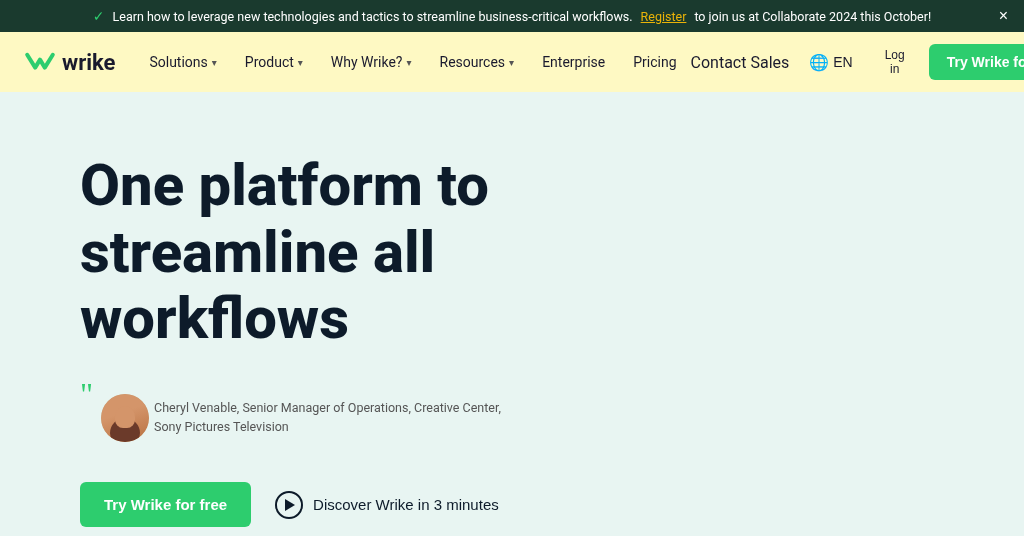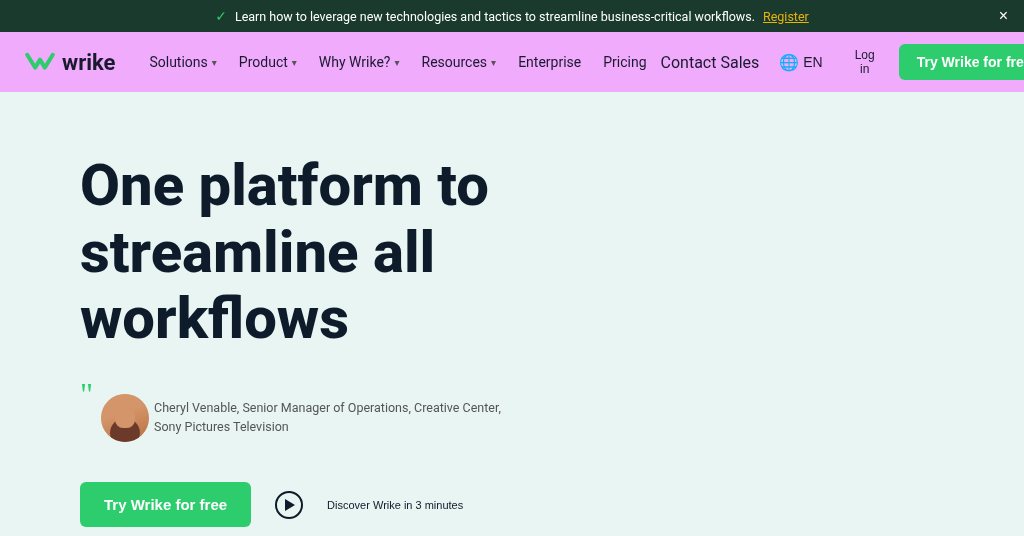--- a/index.html
+++ b/index.html
@@ -19,39 +19,39 @@
     }
     .announcement-bar .check-icon { color: #2dcd6e; font-size: 14px; }
     .announcement-bar a { color: #eab308; text-decoration: underline; cursor: pointer; }
     .announcement-bar .close-btn {
       position: absolute; right: 16px; top: 50%; transform: translateY(-50%);
       background: none; border: none; color: #fff; cursor: pointer; font-size: 16px; line-height: 1;
     }
 
     
     .navbar {
-      background: #f0abfc;
+      background: #fef9c3;
       display: flex;
       align-items: center;
       padding: 0 24px;
       height: 60px;
       box-shadow: 0 1px 3px rgba(0,0,0,0.08);
       gap: 4px;
     }
     .logo {
       display: flex; align-items: center; gap: 6px; margin-right: 20px; text-decoration: none; cursor: pointer;
     }
     .logo-icon {
       width: 32px; height: 24px;
     }
     .logo-text {
       font-size: 22px; font-weight: 700; color: #1a1a2e;
     }
     .nav-links {
-      display: flex; align-items: center; gap: 2px; flex: 1;
+      display: flex; align-items: center; gap: 8px; flex: 1;
     }
     .nav-item {
       display: flex; align-items: center; gap: 4px; padding: 8px 10px;
       font-size: 14px; color: #1a1a2e; cursor: pointer; white-space: nowrap;
       border-radius: 4px; text-decoration: none;
     }
     .chevron { font-size: 10px; color: #555; }
 
     .nav-right {
       display: flex; align-items: center; gap: 12px; margin-left: auto;
@@ -101,21 +101,21 @@
     .author-info { font-size: 12.5px; color: #555; line-height: 1.5; }
 
     .hero-buttons {
       display: flex; align-items: center; gap: 24px; margin-top: 8px;
     }
     .cta-btn-hero {
       background: #2dcd6e; color: #fff; border: none; border-radius: 6px;
       padding: 14px 24px; font-size: 15px; font-weight: 700; cursor: pointer;
     }
     .discover-btn {
-      display: flex; align-items: center; gap: 24px; font-size: 11px; color: #0d1b2a;
+      display: flex; align-items: center; gap: 10px; font-size: 15px; color: #0d1b2a;
       background: none; border: none; cursor: pointer; font-weight: 500;
     }
     .play-icon {
       width: 28px; height: 28px; border-radius: 50%; border: 2px solid #0d1b2a;
       display: flex; align-items: center; justify-content: center; flex-shrink: 0;
     }
     .play-triangle {
       width: 0; height: 0;
       border-top: 6px solid transparent; border-bottom: 6px solid transparent;
       border-left: 10px solid #0d1b2a; margin-left: 2px;
@@ -142,20 +142,21 @@
       background: #d4956a; border-radius: 50% 50% 40% 40%;
     }
   </style>
 </head>
 <body>
 
 <div class="announcement-bar">
   <span class="check-icon">✓</span>
   <span>Learn how to leverage new technologies and tactics to streamline business-critical workflows.</span>
   <a>Register</a>
+  <span>to join us at Collaborate 2024 this October!</span>
   <button class="close-btn">×</button>
 </div>
 
 <nav class="navbar">
   <div class="logo">
     <svg class="logo-icon" viewBox="0 0 40 30" fill="none">
       <path d="M4 6 L14 22 L20 12 L26 22 L36 6" stroke="#2dcd6e" stroke-width="5" stroke-linecap="round" stroke-linejoin="round" fill="none"></path>
     </svg>
     <span class="logo-text">wrike</span>
   </div>

